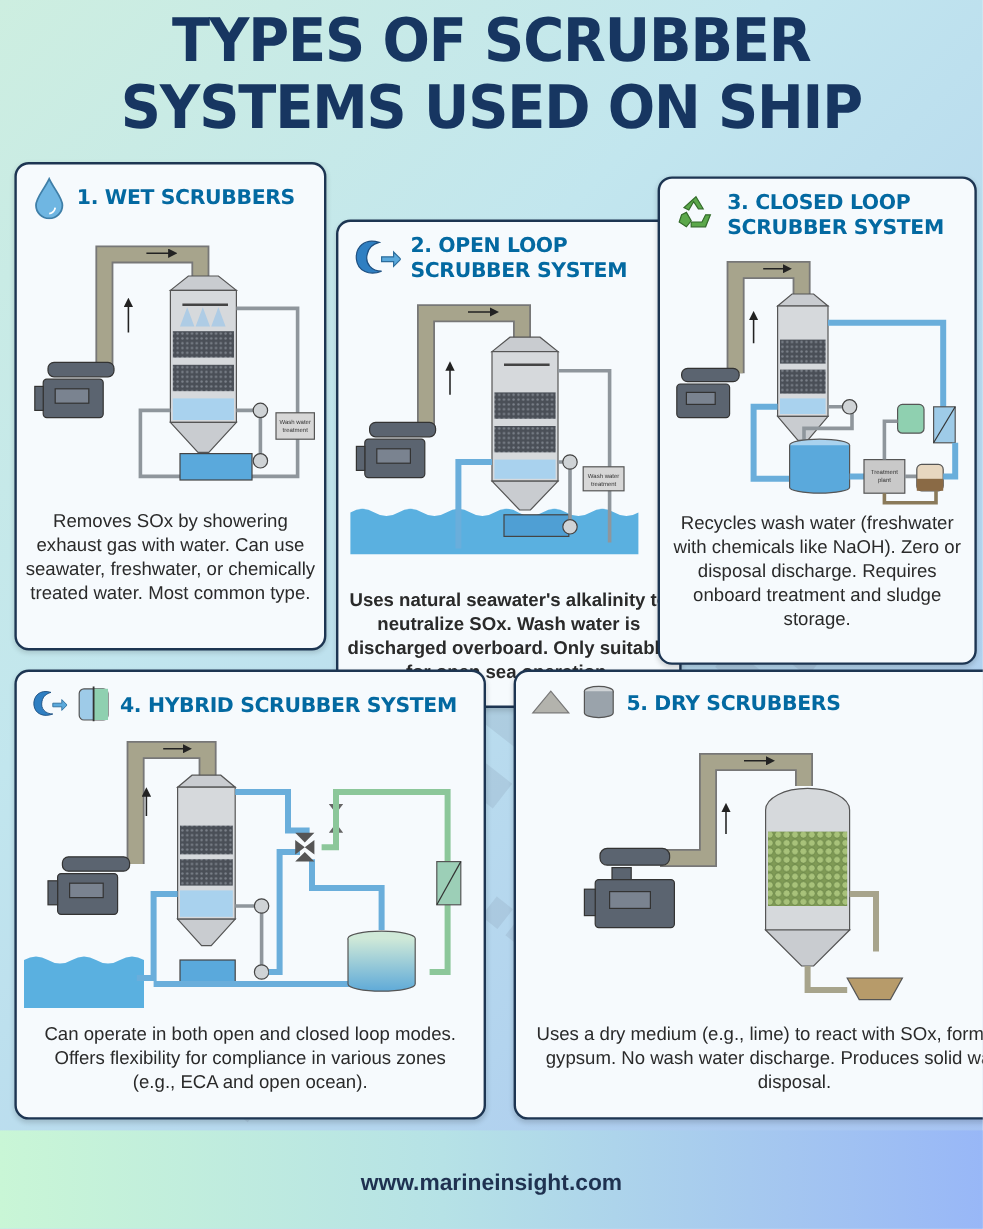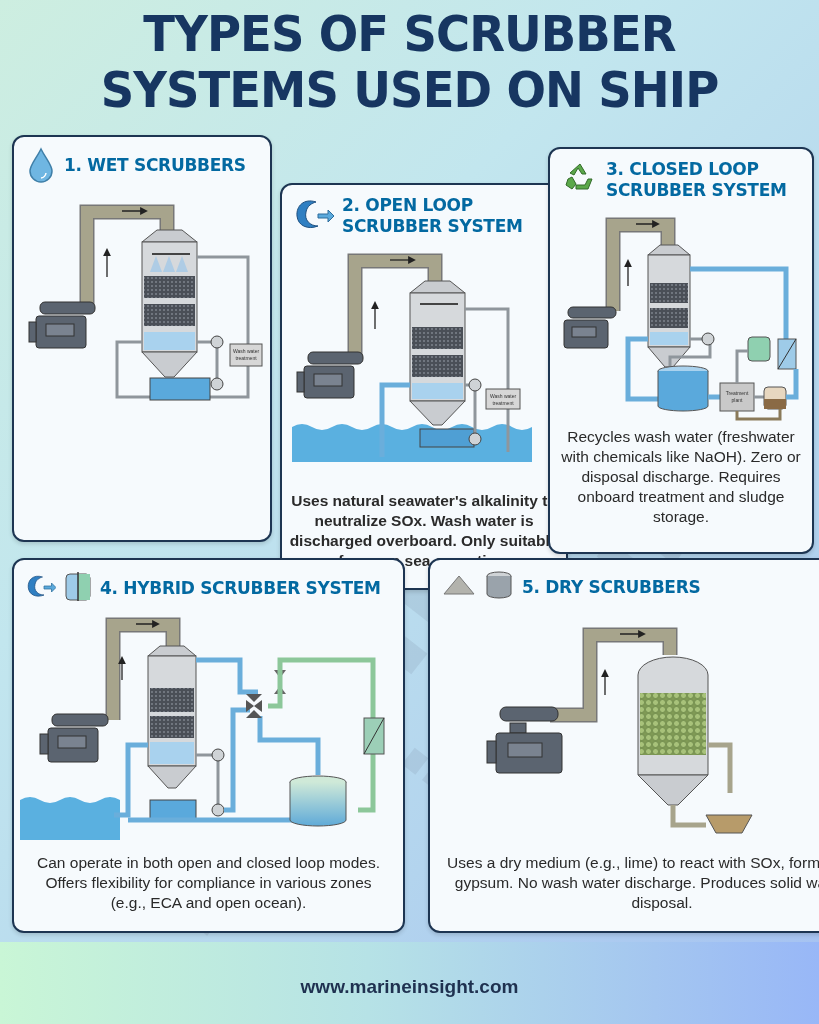--- a/index.html
+++ b/index.html
@@ -113,20 +113,21 @@
 
     <path d="M175 65 L226 65 L226 205 L95 205 L95 150 L120 150" fill="none" stroke="#8f969c" stroke-width="3"></path>
     <path d="M175 150 L195 150 L195 192" fill="none" stroke="#8f969c" stroke-width="3"></path>
     <circle cx="195" cy="150" r="6" fill="#cfd3d6" stroke="#444"></circle>
     <circle cx="195" cy="192" r="6" fill="#cfd3d6" stroke="#444"></circle>
     <rect x="128" y="186" width="60" height="22" fill="#5aa9dc" stroke="#444"></rect>
     <rect x="208" y="152" width="32" height="22" fill="#d7d7d7" stroke="#555"></rect>
     <text x="224" y="161" font-size="5" text-anchor="middle" fill="#333" font-family="Liberation Sans, sans-serif">Wash water</text>
     <text x="224" y="168" font-size="5" text-anchor="middle" fill="#333" font-family="Liberation Sans, sans-serif">treatment</text>
   </svg>
+  <div class="desc" style="top:288px;">Removes SOx by showering exhaust gas with water. Can use seawater, freshwater, or chemically treated water. Most common type.</div>
 </div>
 
 <div class="card" style="left:280px; top:135px; width:288px; height:407px;margin-top:48px;">
   <div class="card-head">
     <span>
       <svg width="40" height="36" viewBox="0 0 40 36">
           <path d="M22 6 C10 2 2 10 3 20 C4 30 14 34 24 30 C16 30 10 24 12 16 C13 10 18 7 22 6z" fill="#2f7fc2" stroke="#1d4f80"></path>
           <path d="M24 18 L34 18 L34 14 L40 20 L34 26 L34 22 L24 22z" fill="#5aa9dc" stroke="#2c6d9c"></path>
         </svg>
     </span>

